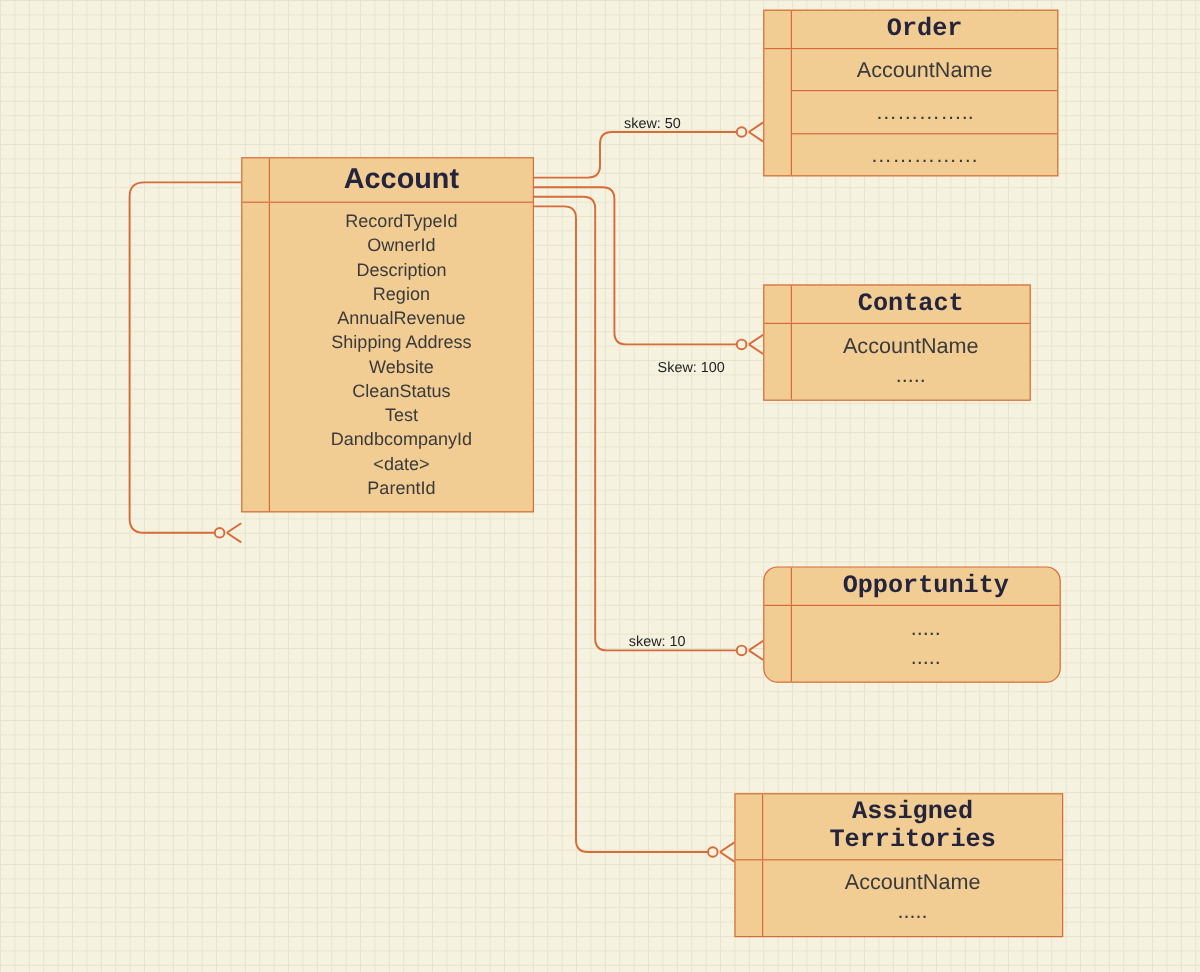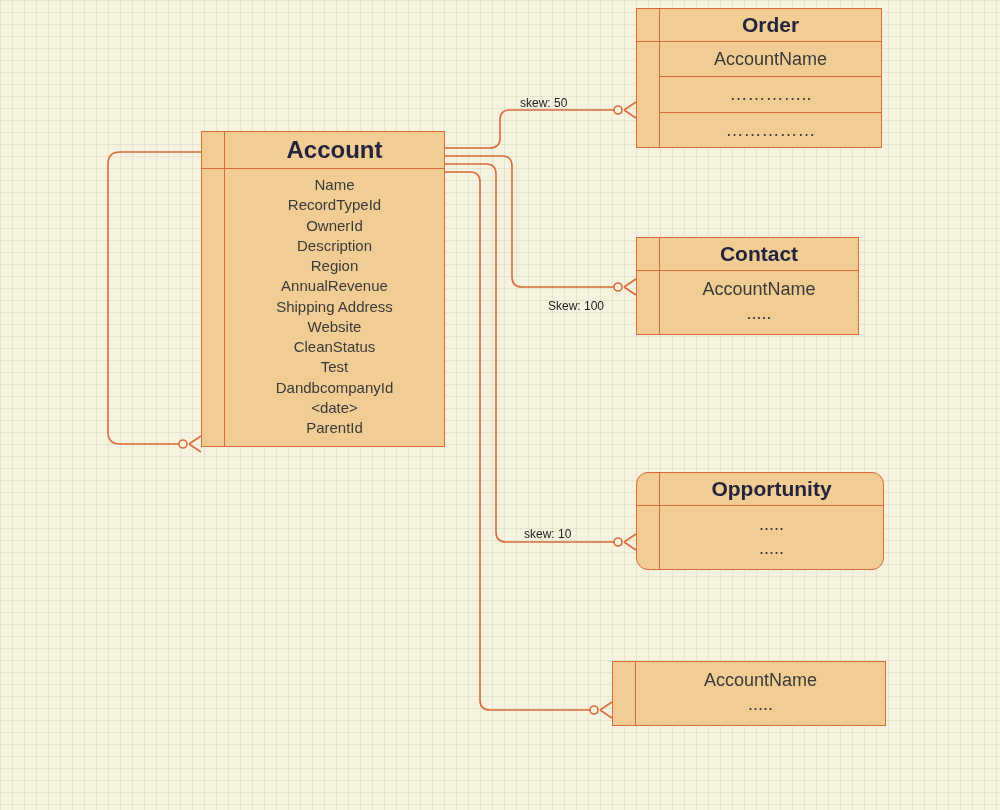--- a/index.html
+++ b/index.html
@@ -72,21 +72,21 @@
   .edge-label {
     position: absolute;
     font-size: 12px;
     color: #222;
     background: transparent;
     white-space: nowrap;
   }
   .tiny { font-size: 18px; }
   .med  { font-size: 15px; }
   .big-title { font-size: 24px; }
-  .mid-title { font-size: 21px; }
+  .mid-title { font-size: 21px; font-family: Liberation Mono, monospace; }
 </style>
 </head>
 <body>
 
 <div class="canvas">
 
   <svg class="wires">
     <defs></defs>
     <g stroke="#d86b39" stroke-width="1.6" fill="none">
 
@@ -117,21 +117,20 @@
   <div class="edge-label" style="left:524px; top:527px;">skew: 10</div>
 
   <div class="entity" style="left:201px; top:131px; width:244px;">
     <div class="title-row">
       <div class="corner"></div>
       <div class="title big-title">Account</div>
     </div>
     <div class="body-row">
       <div class="side"></div>
       <div class="attrs med">
-        <div>Name</div>
         <div>RecordTypeId</div>
         <div>OwnerId</div>
         <div>Description</div>
         <div>Region</div>
         <div>AnnualRevenue</div>
         <div>Shipping Address</div>
         <div>Website</div>
         <div>CleanStatus</div>
         <div>Test</div>
         <div>DandbcompanyId</div>
@@ -178,20 +177,24 @@
     <div class="body-row">
       <div class="side"></div>
       <div class="attrs tiny">
         <div>.....</div>
         <div>.....</div>
       </div>
     </div>
   </div>
 
   <div class="entity" style="left:612px; top:661px; width:274px;">
+    <div class="title-row">
+      <div class="corner"></div>
+      <div class="title mid-title">Assigned Territories</div>
+    </div>
     <div class="body-row">
       <div class="side"></div>
       <div class="attrs tiny">
         <div>AccountName</div>
         <div>.....</div>
       </div>
     </div>
   </div>
 
 </div>

